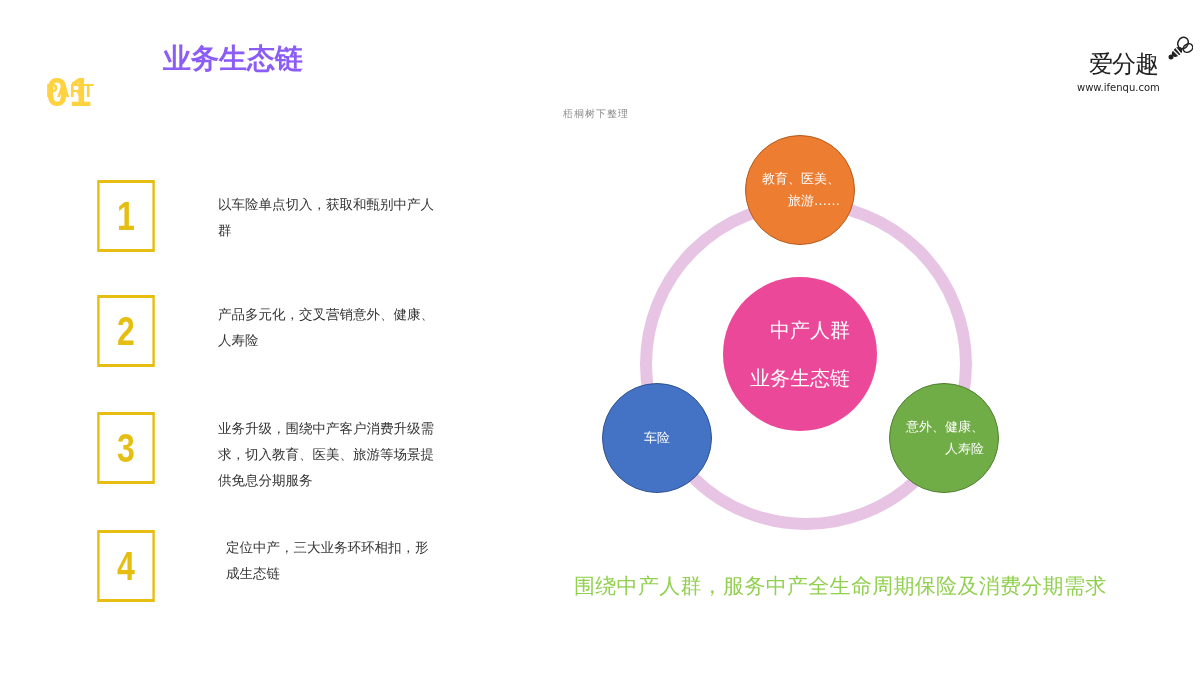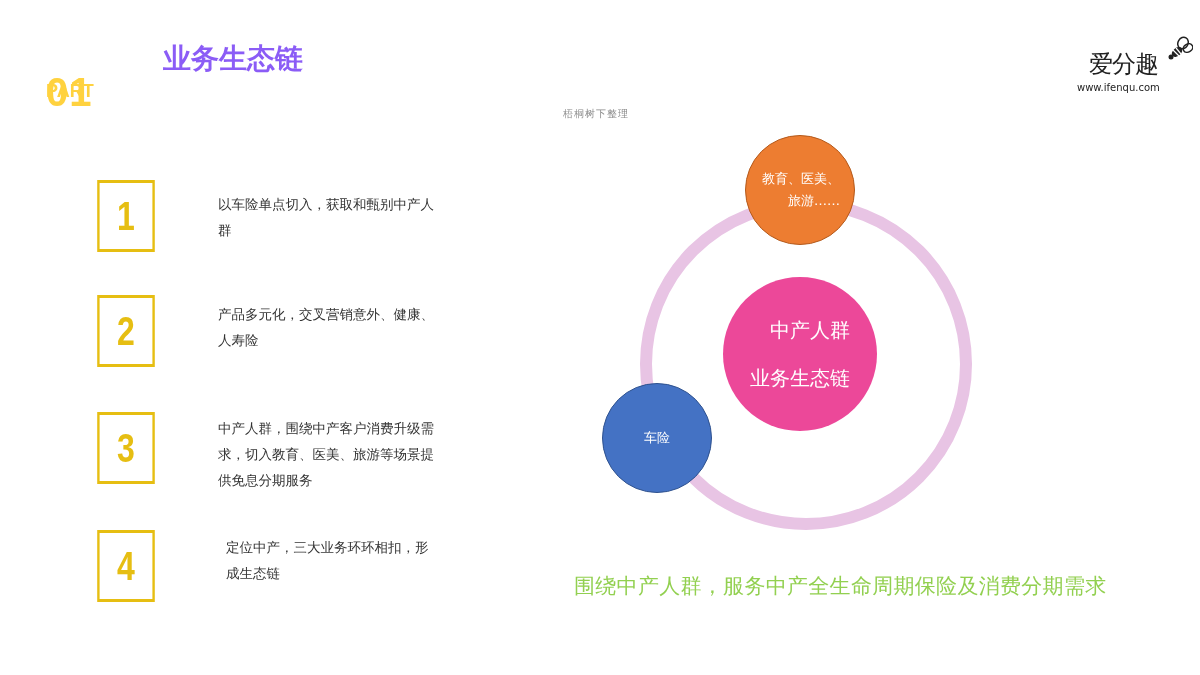--- a/index.html
+++ b/index.html
@@ -80,36 +80,39 @@
 <div class="step" style="top:180px;">
   <div class="num-box">1</div>
   <div class="step-text" style="top:11px;">以车险单点切入，获取和甄别中产人群</div>
 </div>
 <div class="step" style="top:295px;">
   <div class="num-box">2</div>
   <div class="step-text" style="top:6px;">产品多元化，交叉营销意外、健康、人寿险</div>
 </div>
 <div class="step" style="top:412px;">
   <div class="num-box">3</div>
-  <div class="step-text" style="top:3px;">中产人群，围绕中产客户消费升级需求，切入教育、医美、旅游等场景提供免息分期服务</div>
+  <div class="step-text" style="top:3px;">业务升级，围绕中产客户消费升级需求，切入教育、医美、旅游等场景提供免息分期服务</div>
 </div>
 <div class="step" style="top:530px;">
   <div class="num-box">4</div>
   <div class="step-text" style="left:136px;top:4px;width:215px;">定位中产，三大业务环环相扣，形成生态链</div>
 </div>
 
 <div class="diagram">
   <div class="ring"></div>
   <div class="node node-top">
     <span>教育、医美、旅游……</span>
   </div>
   <div class="node node-center">
     <div>
       <div>中产人群</div>
       <div>业务生态链</div>
     </div>
   </div>
   <div class="node node-left">
     <span>车险</span>
   </div>
+  <div class="node node-right">
+    <span>意外、健康、人寿险</span>
+  </div>
 </div>
 
 <div class="tagline">围绕中产人群，服务中产全生命周期保险及消费分期需求</div>
 
 </body></html>

